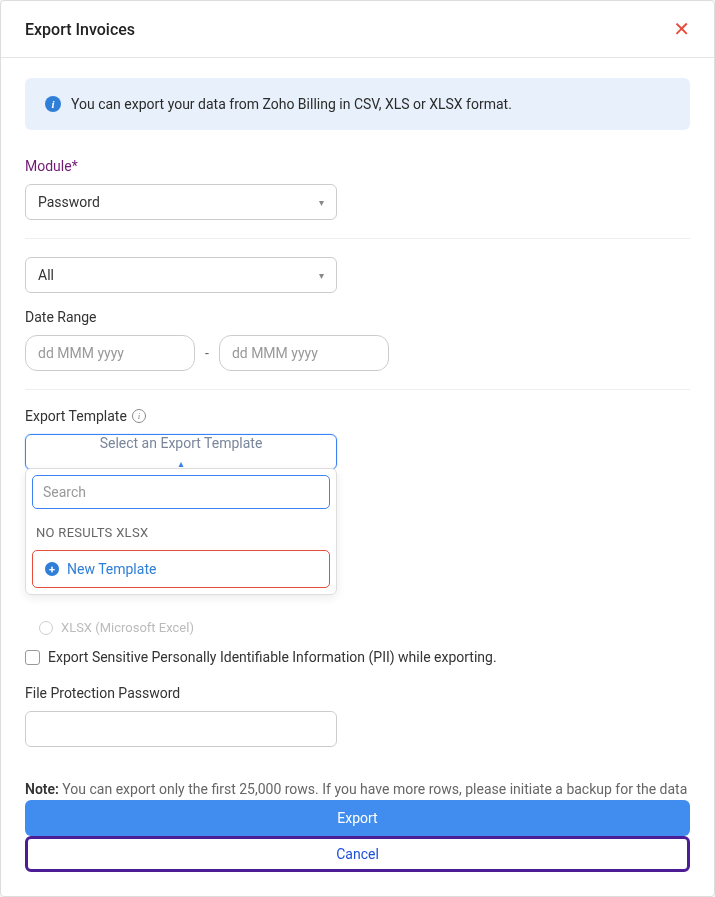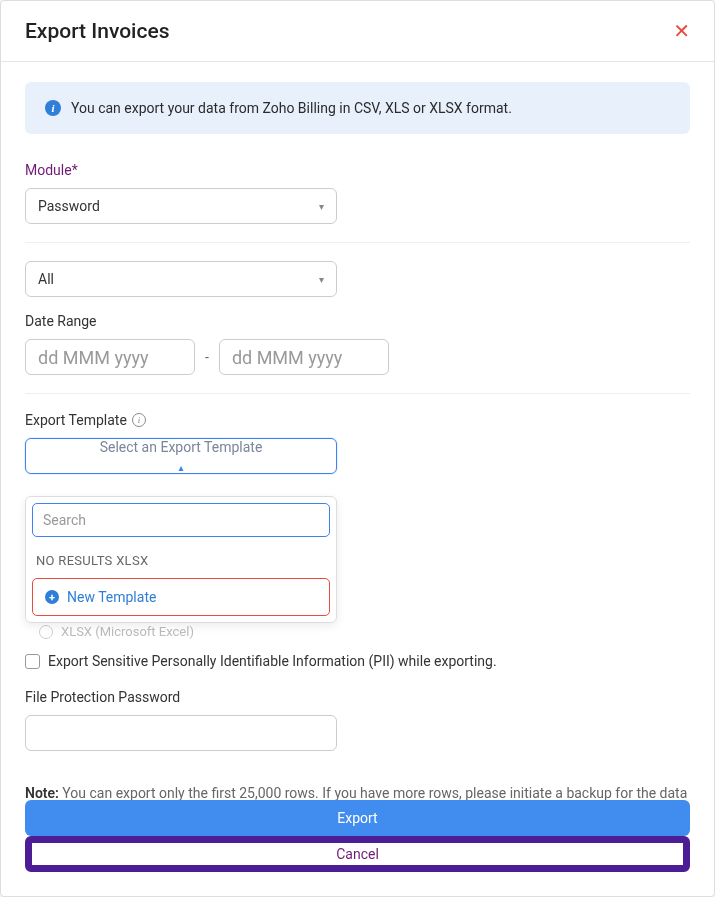--- a/index.html
+++ b/index.html
@@ -28,21 +28,21 @@
       flex-direction: column;
     }
     .modal-header {
       display: flex;
       justify-content: space-between;
       align-items: center;
       padding: 18px 24px;
       border-bottom: 1px solid #e5e5e5;
     }
     .modal-title {
-      font-size: 21px;
+      font-size: 16px;
       font-weight: 500;
       color: #222;
     }
     .close-btn {
       color: #e74c3c;
       font-size: 20px;
       cursor: pointer;
       line-height: 1;
       background: none;
       border: none;
@@ -147,39 +147,39 @@
     }
     .date-range-row {
       display: flex;
       align-items: center;
       gap: 10px;
     }
     .date-input {
       width: 170px;
       height: 36px;
       border: 1px solid #ccc;
-      border-radius: 6px;
+      border-radius: 12px;
       padding: 8px 12px;
-      font-size: 18px;
+      font-size: 14px;
       font-family: inherit;
       color: #888;
     }
     .date-input::placeholder {
       color: #999;
     }
     .date-sep {
       color: #666;
     }
     .template-section {
       position: relative;
       margin-bottom: 18px;
     }
     .dropdown-panel {
       position: absolute;
-      top: 84px;
+      top: 60px;
       left: 0;
       width: 312px;
       background: #fff;
       border: 1px solid #ddd;
       border-radius: 6px;
       box-shadow: 0 3px 10px rgba(0,0,0,0.08);
       z-index: 10;
       padding: 6px;
     }
     .dropdown-search {
@@ -298,22 +298,22 @@
       cursor: pointer;
       border: 1px solid transparent;
       font-family: inherit;
     }
     .btn-primary {
       background: #418def;
       color: #fff;
     }
     .btn-secondary {
       background: #fff;
-      border: 7px solid #4c1d95;
-      color: #701a75;
+      border: 3px solid #4c1d95;
+      color: #1d4ed8;
     }
   </style>
 </head>
 <body>
 
 <div class="modal">
   <div class="modal-header">
     <div class="modal-title">Export Invoices</div>
     <button class="close-btn">
       <span>✕</span>

